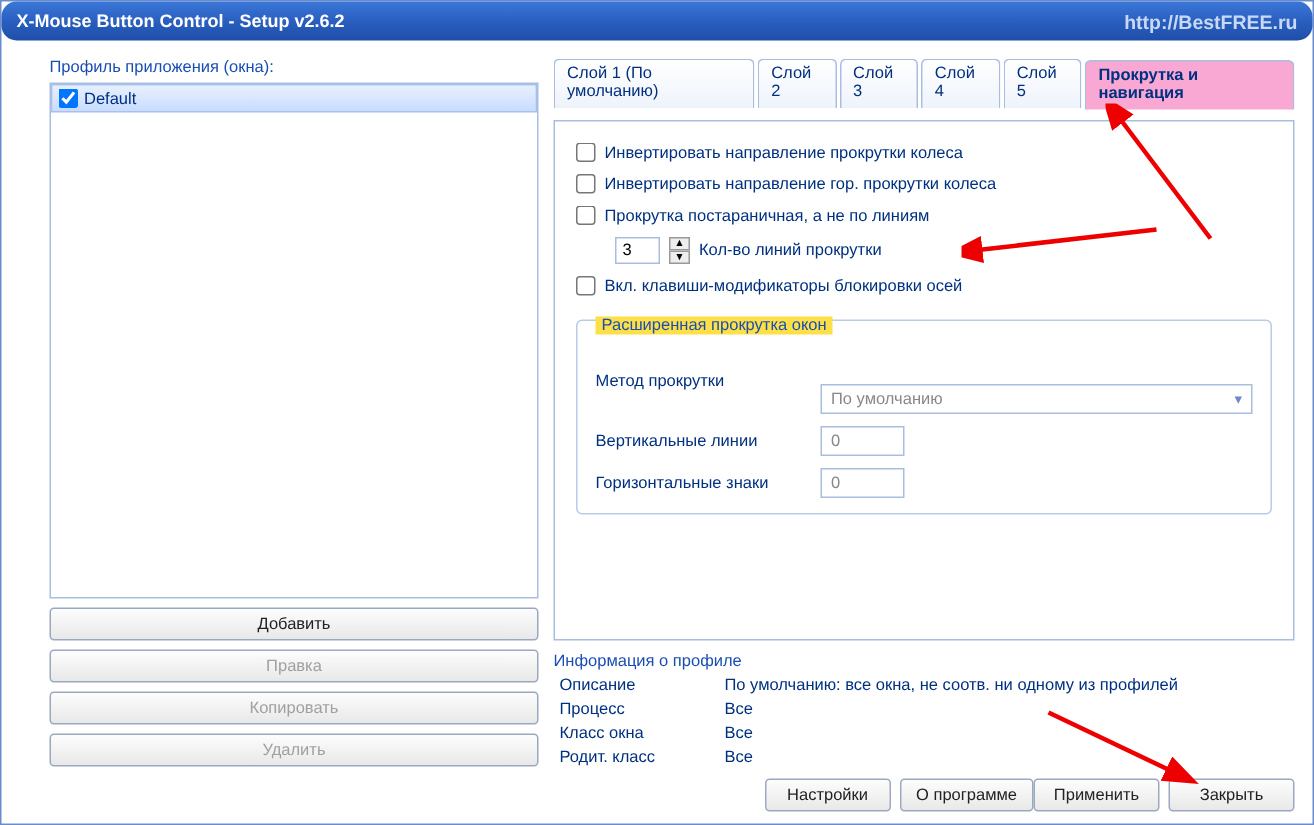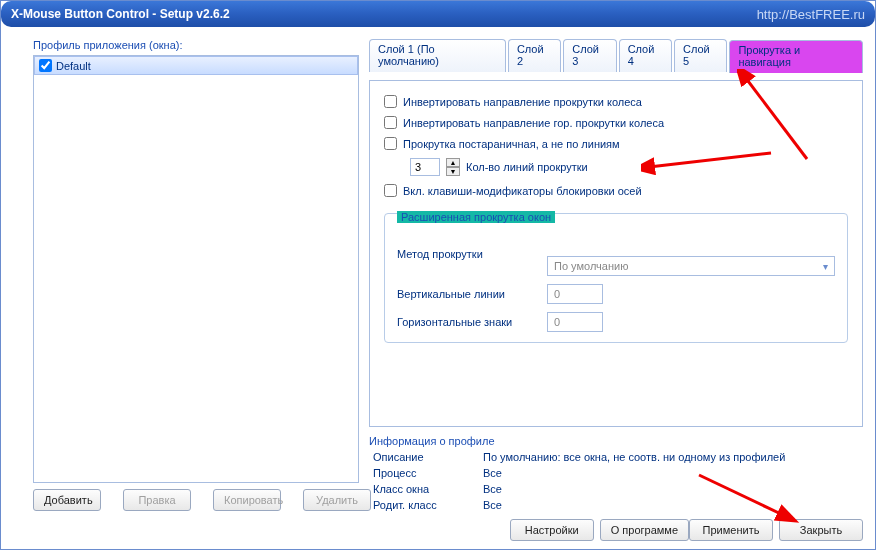--- a/index.html
+++ b/index.html
@@ -4,64 +4,64 @@
 <style>
   * { box-sizing: border-box; font-family: Tahoma, Arial, sans-serif; }
   body { margin: 0; padding: 0; background: #fff; }
   .window { width: 876px; height: 550px; border: 1px solid #6a8cce; position: relative; background: #fff; }
   .titlebar {
     height: 26px;
     background: linear-gradient(to bottom, #3b77d8 0%, #2a5fc0 50%, #1e4ea8 100%);
     display: flex; align-items: center; justify-content: space-between;
     padding: 0 10px; color: #fff; font-size: 12px; font-weight: bold; border-radius: 10px;
   }
-  .titlebar .url { font-weight: normal; color: #c8d8f5; font-size: 13px; }
+  .titlebar .url { font-weight: bold; color: #c8d8f5; font-size: 13px; }
   .body { padding: 12px 12px 8px 12px; display: flex; gap: 8px; height: calc(100% - 26px); flex-direction: column; }
   .main-row { display: flex; gap: 10px; flex: 1; min-height: 0; }
   .left-col { width: 346px; display: flex; flex-direction: column; padding-left: 20px; }
   .right-col { flex: 1; display: flex; flex-direction: column; gap: 8px; min-height: 0; }
   .group-label { color: #1a4db3; font-size: 11px; margin-bottom: 4px; }
   .listbox {
     flex: 1; border: 1px solid #a8bde0; background: #fff; min-height: 0;
   }
   .list-item {
     display: flex; align-items: center; gap: 4px; padding: 2px 4px;
     background: linear-gradient(to bottom, #e8f0ff, #c8dcff);
     border: 1px solid #a8c0ee; font-size: 11px; color: #003080;
   }
   .list-item input[type=checkbox] { margin: 0; }
-  .btn-row { display: flex; gap: 22px; margin-top: 6px; }
+  .btn-row { display: flex; gap: 6px; margin-top: 6px; flex-direction: column; }
   .btn {
     height: 22px; padding: 0 10px; font-size: 11px;
     background: linear-gradient(to bottom, #fdfdfd, #e8e8e8);
     border: 1px solid #9aa8c0; border-radius: 3px; cursor: pointer;
     color: #222; min-width: 68px;
   }
   .btn:disabled, .btn.disabled { color: #a0a0a0; cursor: default; }
   .tabs { display: flex; gap: 2px; font-size: 11px; }
   .tab {
     padding: 3px 8px 4px 8px; border: 1px solid #a8bde0; border-bottom: none;
     background: linear-gradient(to bottom, #fff, #eef3fb);
     border-radius: 4px 4px 0 0; cursor: pointer; color: #003080;
   }
-  .tab.active { background: #d946ef; position: relative; top: 1px; padding-bottom: 5px; font-weight: normal; }
+  .tab.active { background: #f9a8d4; position: relative; top: 1px; padding-bottom: 5px; font-weight: bold; }
   .tab-pane {
     border: 1px solid #a8bde0; background: #fff; padding: 14px 14px 10px 14px;
     flex: 1; display: flex; flex-direction: column; gap: 8px;
   }
   .check-row { display: flex; align-items: center; gap: 6px; font-size: 11px; color: #003080; }
   .check-row input[type=checkbox] { margin: 0; }
   .spin-row { display: flex; align-items: center; gap: 6px; margin-left: 26px; font-size: 11px; color: #003080; }
   .spin-input { width: 30px; height: 18px; font-size: 11px; padding: 1px 4px; border: 1px solid #a8bde0; }
   .spin-btns { display: flex; flex-direction: column; }
   .spin-btns button { width: 14px; height: 9px; font-size: 7px; line-height: 5px; padding: 0; border: 1px solid #999; background: #eee; cursor: pointer; }
   .fieldset {
     border: 1px solid #b8cce8; border-radius: 4px; padding: 10px 12px 10px 12px; margin-top: 8px;
   }
-  .fieldset-title { color: #1a4db3; font-size: 11px; position: relative; top: -17px; background: #14b8a6; display: inline-block; padding: 0 4px; }
+  .fieldset-title { color: #1a4db3; font-size: 11px; position: relative; top: -17px; background: #fde047; display: inline-block; padding: 0 4px; }
   .fieldset-body { margin-top: -10px; display: grid; grid-template-columns: 150px 1fr; row-gap: 8px; align-items: center; font-size: 11px; color: #003080; }
   .combo, .num-input {
     height: 20px; border: 1px solid #a8bde0; background: #fff; font-size: 11px;
     padding: 1px 6px; color: #888; width: 100%;
   }
   .combo { display: flex; align-items: center; justify-content: space-between; cursor: default; margin-top: 24px; }
   .combo .chev { color: #6a8cce; font-size: 10px; }
   .num-input { width: 56px; }
   .info-block { border-top: 0; }
   .info-title { color: #1a4db3; font-size: 11px; margin-bottom: 4px; }

